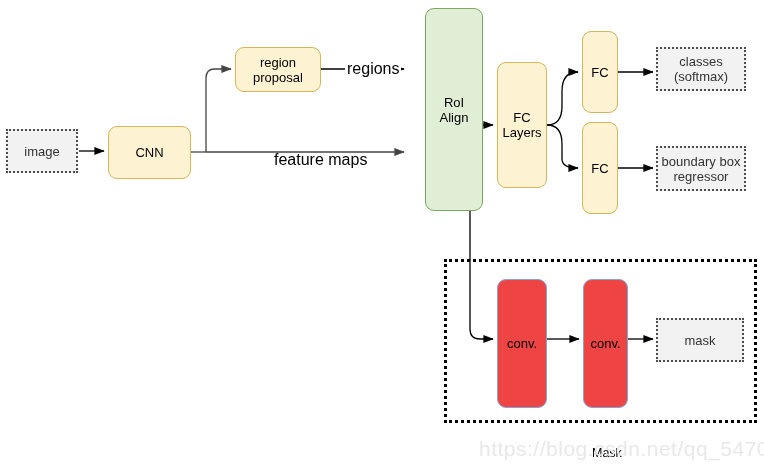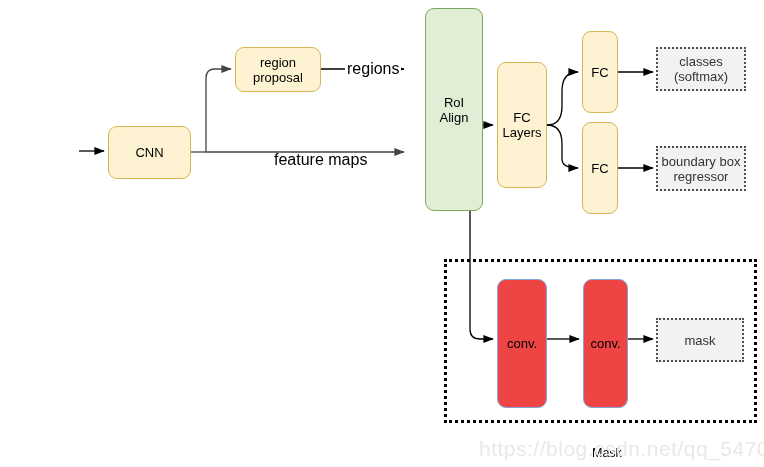--- a/index.html
+++ b/index.html
@@ -126,20 +126,21 @@
 
     <path d="M618,168 L653,168" stroke="#000000" stroke-width="1.3" fill="none" marker-end="url(#arrow)"></path>
 
     <path d="M547,339 L579,339" stroke="#000000" stroke-width="1.3" fill="none" marker-end="url(#arrow)"></path>
 
     <path d="M628,339 L653,339" stroke="#000000" stroke-width="1.3" fill="none" marker-end="url(#arrow)"></path>
   </svg>
 
   <div class="group-box" style="left:444px; top:259px; width:313px; height:164px;"></div>
 
+  <div class="node dotted-io" style="left:6px; top:129px; width:72px; height:44px;">image</div>
 
   <div class="node yellow" style="left:108px; top:126px; width:83px; height:53px;">CNN</div>
 
   <div class="node yellow" style="left:235px; top:47px; width:86px; height:45px;">region
 proposal</div>
 
   <div class="node green" style="left:409px; top:8px; width:58px; height:203px;margin-left:16px;">RoI
 Align</div>
 
   <div class="node yellow" style="left:497px; top:62px; width:50px; height:126px;">FC

